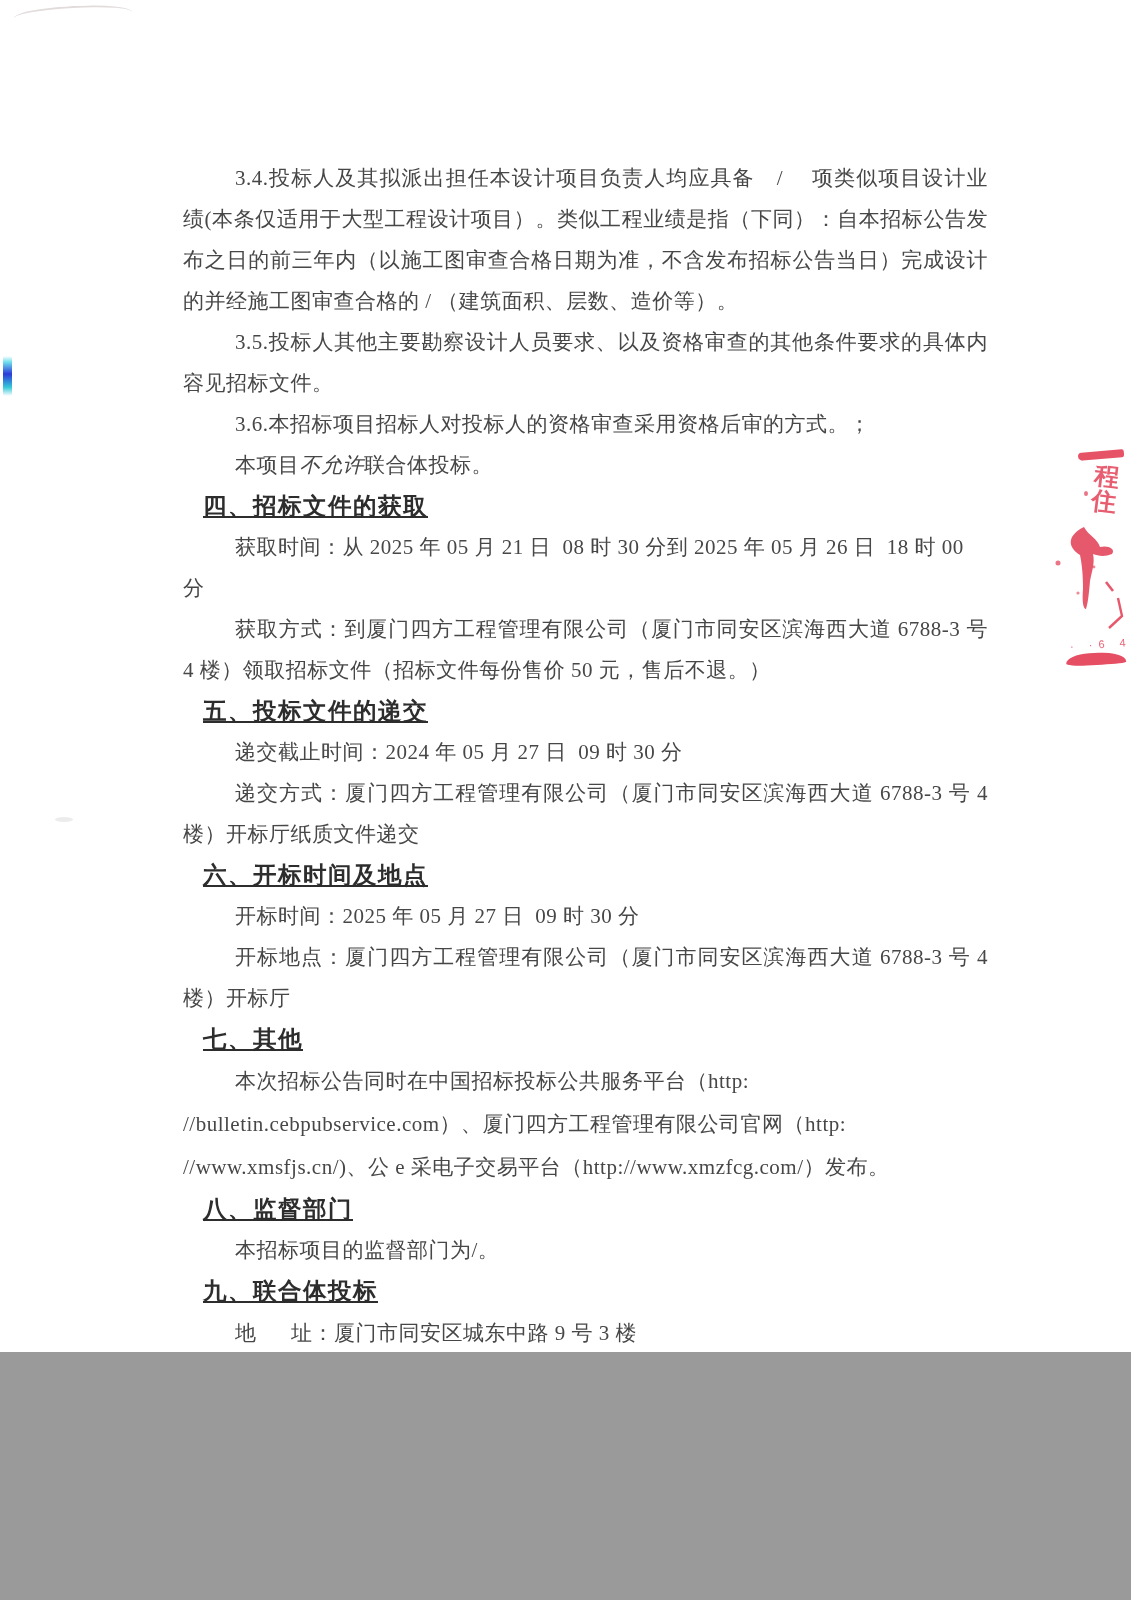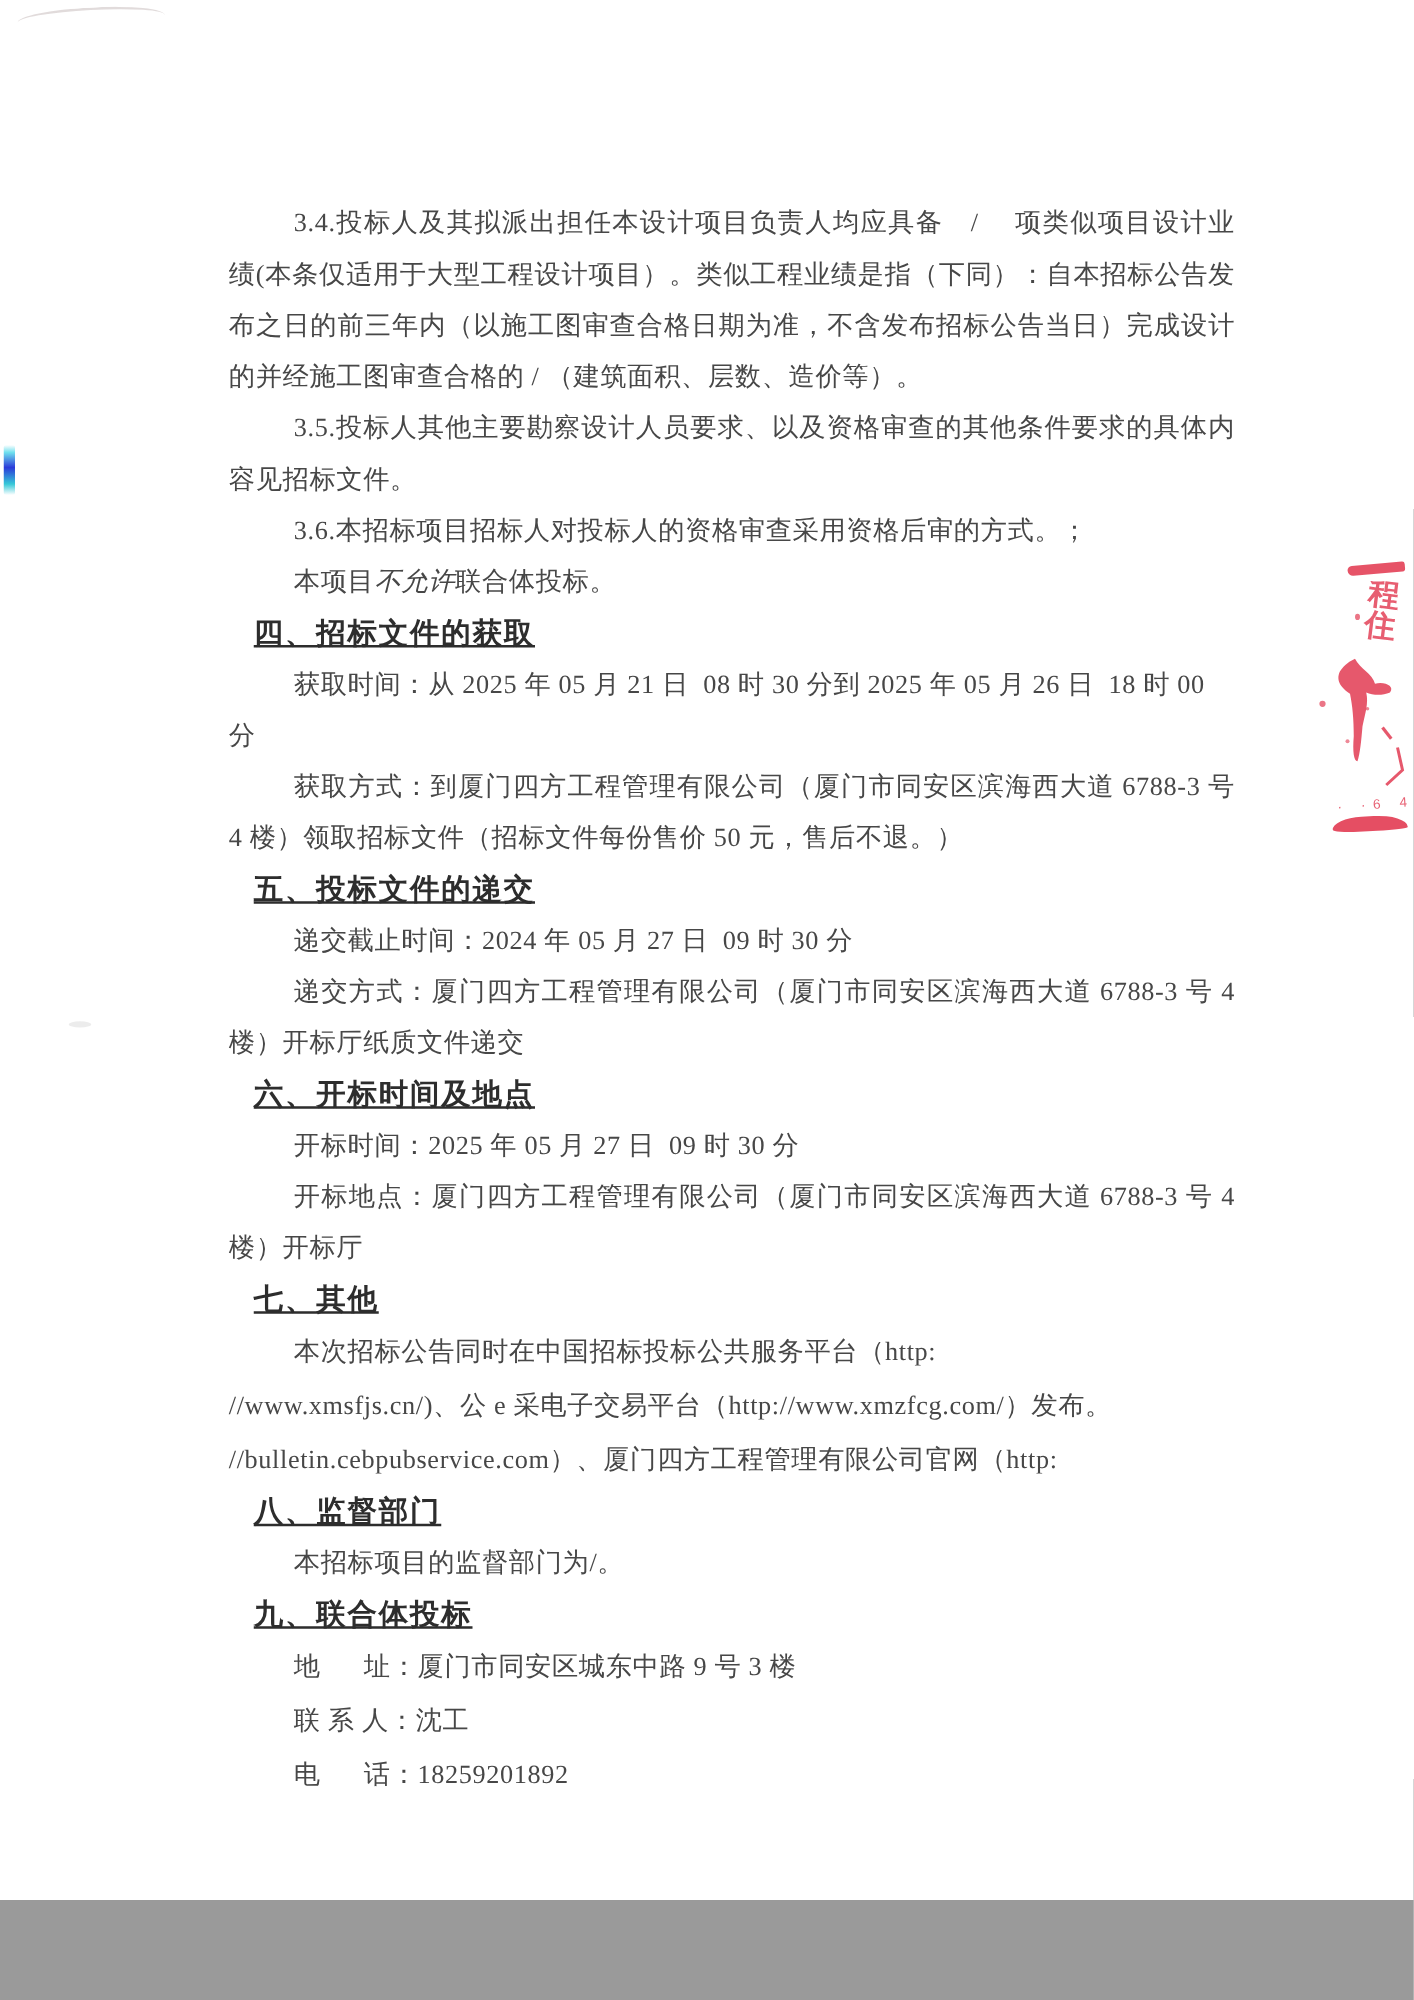--- a/index.html
+++ b/index.html
@@ -1,19 +1,19 @@
 <!DOCTYPE html>
 <html lang="zh"><head>
 <meta charset="utf-8">
 <title>Scanned tender notice page</title>
 <style>
   html,body { margin:0; padding:0; background:#9a9a9a; }
   .page {
     position:relative;
-    width:1131px; height:1520px;
+    width:1131px; height:1352px;
     margin:0 auto;
     background:#ffffff;
     overflow:hidden;
     font-family:"Liberation Serif","DejaVu Serif",serif;
     color:#474747;
   }
   .content {
     position:absolute; left:183px; top:158px; width:805px;
     font-size:21px; line-height:41px;
     letter-spacing:0.5px;
@@ -117,22 +117,22 @@
     <p class="heading">五、投标文件的递交</p>
     <p class="line">递交截止时间：2024 年 05 月 27 日  09 时 30 分</p>
     <p class="para">递交方式：厦门四方工程管理有限公司（厦门市同安区滨海西大道 6788-3 号 4 楼）开标厅纸质文件递交</p>
 
     <p class="heading">六、开标时间及地点</p>
     <p class="line">开标时间：2025 年 05 月 27 日  09 时 30 分</p>
     <p class="para">开标地点：厦门四方工程管理有限公司（厦门市同安区滨海西大道 6788-3 号 4 楼）开标厅</p>
 
     <p class="heading">七、其他</p>
     <p class="line sec7-line">本次招标公告同时在中国招标投标公共服务平台（http:</p>
+    <p class="line flush sec7-line">//bulletin.cebpubservice.com）、厦门四方工程管理有限公司官网（http:</p>
     <p class="line flush sec7-line">//www.xmsfjs.cn/)、公 e 采电子交易平台（http://www.xmzfcg.com/）发布。</p>
-    <p class="line flush sec7-line">//bulletin.cebpubservice.com）、厦门四方工程管理有限公司官网（http:</p>
 
     <p class="heading">八、监督部门</p>
     <p class="line">本招标项目的监督部门为/。</p>
 
     <p class="heading">九、联合体投标</p>
     <p class="line contact-line">地      址：厦门市同安区城东中路 9 号 3 楼</p>
     <p class="line contact-line">联 系 人：沈工</p>
     <p class="line contact-line">电      话：18259201892</p>
 
   </div>

